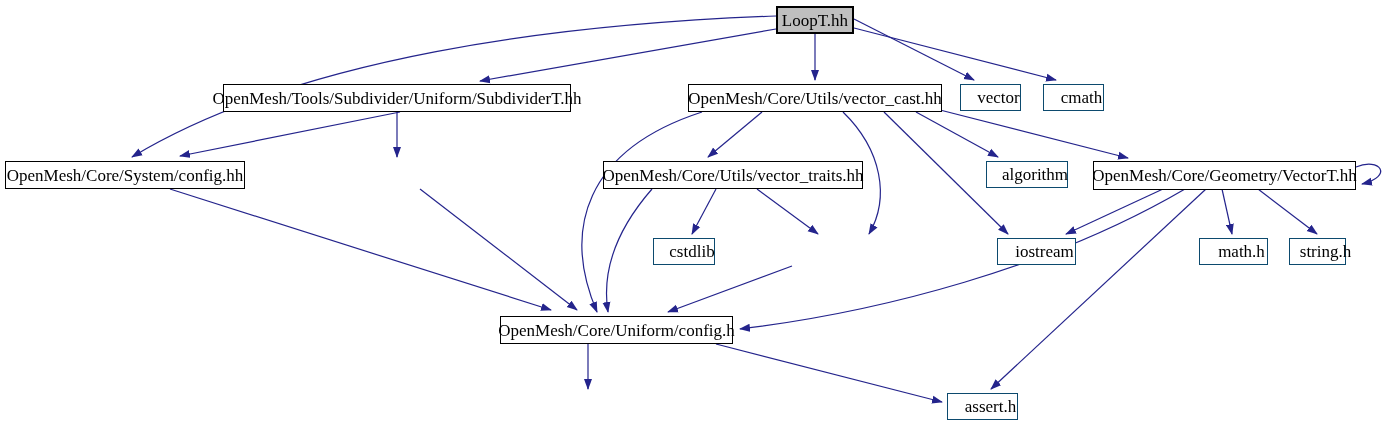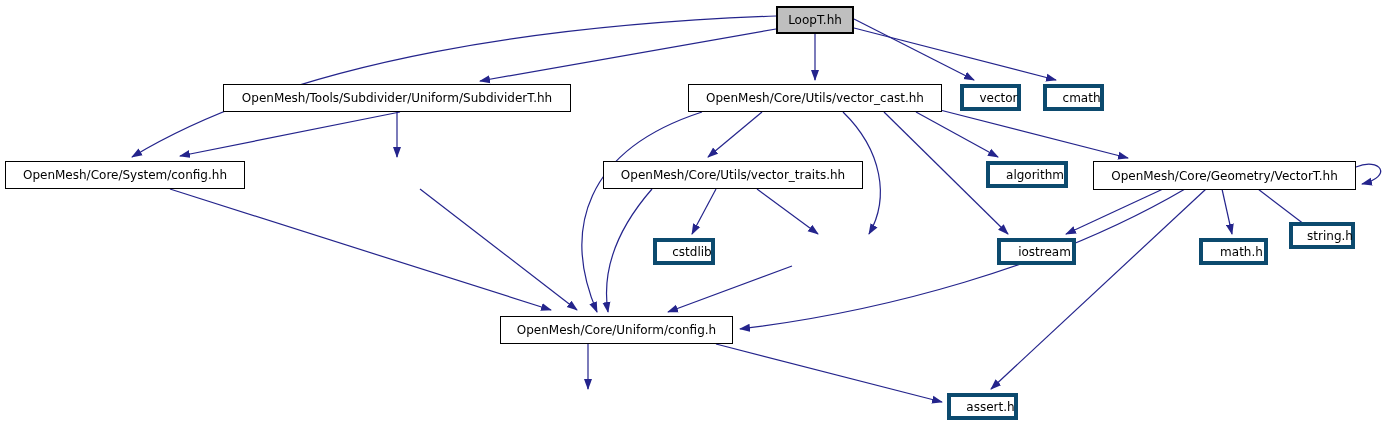--- a/index.html
+++ b/index.html
@@ -12,30 +12,31 @@
   }
   #edges { position:absolute; left:0; top:0; }
   .edge { fill:none; stroke:#24248c; stroke-width:1.2; }
   .node {
     position:absolute;
     box-sizing:border-box;
     display:flex; align-items:center; justify-content:center;
     background:#ffffff;
     border:1px solid #000000;
     color:#000000;
-    font-size:12px;
+    font-size:17px;
     white-space:nowrap;
     line-height:1;
+    font-family:Liberation Serif, serif;
   }
   .node.root {
     background:#bfbfbf;
     border:2px solid #000000;
   }
   .node.external {
-    border:4px solid #0c4a6e;
+    border:1px solid #0c4a6e;
     padding-left:16px;
   }
 </style>
 </head>
 <body>
 
 <div id="canvas">
 
   <svg id="edges" width="1384" height="427">
     <defs>
@@ -91,20 +92,20 @@
 
   <div class="node" style="left:1093px;top:161px;width:263px;height:29px">OpenMesh/Core/Geometry/VectorT.hh</div>
 
   <div class="node external" style="left:653px;top:238px;width:62px;height:27px">cstdlib</div>
 
 
   <div class="node external" style="left:997px;top:238px;width:79px;height:27px">iostream</div>
 
   <div class="node external" style="left:1199px;top:238px;width:69px;height:27px">math.h</div>
 
-  <div class="node external" style="left:1289px;top:222px;width:66px;height:27px">string.h</div>
+  <div class="node external" style="left:1289px;top:238px;width:57px;height:27px">string.h</div>
 
   <div class="node" style="left:500px;top:316px;width:233px;height:28px">OpenMesh/Core/Uniform/config.h</div>
 
 
   <div class="node external" style="left:947px;top:393px;width:71px;height:27px">assert.h</div>
 
 </div>
 
 </body></html>

